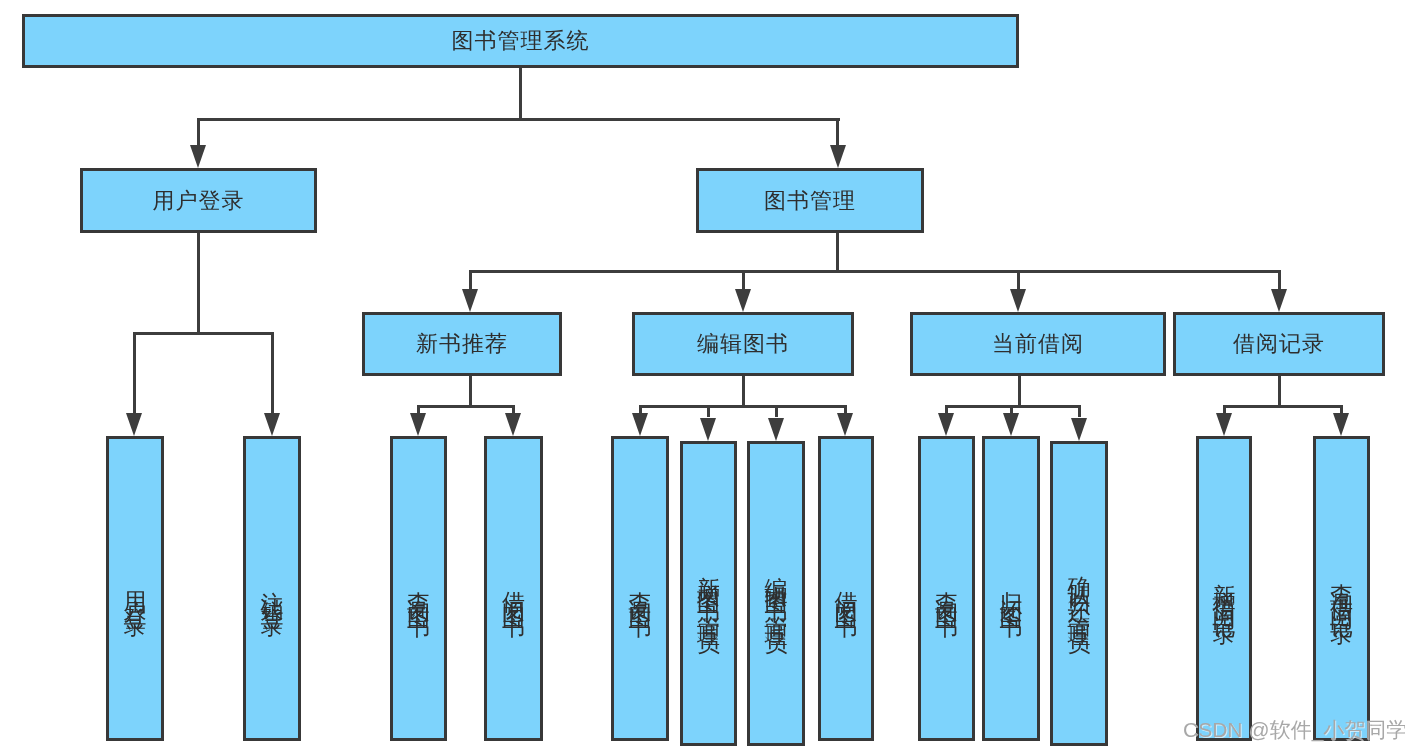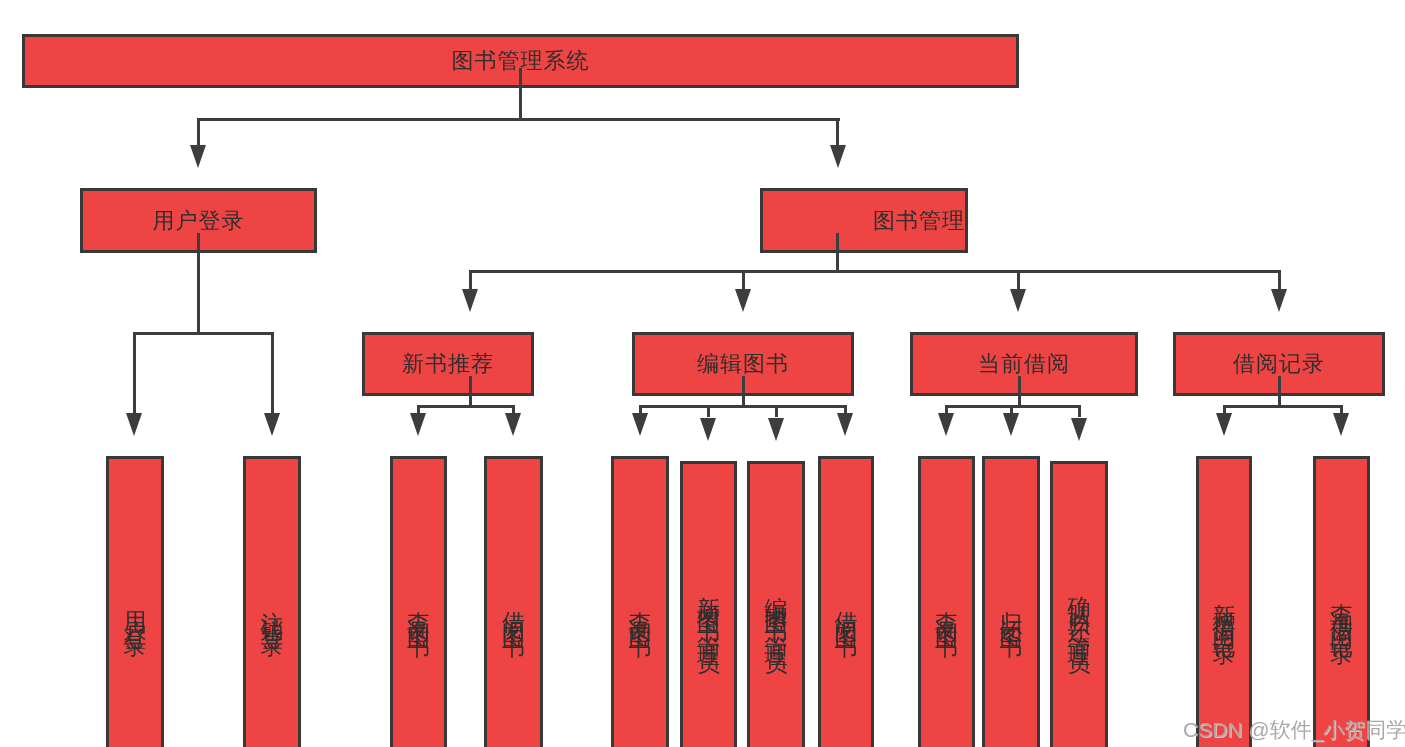--- a/index.html
+++ b/index.html
@@ -14,26 +14,25 @@
   #canvas{
     position:relative;
     width:1405px;height:747px;
     background:var(--background);
     overflow:hidden;
   }
   .node{
     position:absolute;
     box-sizing:border-box;
     border:3px solid var(--box_border);
-    background:#ef4444;
+    background:#7dd3fc;
     display:flex;align-items:center;justify-content:center;
     font-size:22px;
     color:var(--text);
     letter-spacing:1px;
-    margin-top:20px;
   }
   .leaf{
     font-size:23px;
   }
   .leaf .vtext{
     writing-mode:vertical-rl;
     text-orientation:mixed;
     letter-spacing:8px;
     line-height:1;
     white-space:nowrap;
@@ -70,21 +69,21 @@
   <div class="vline" style="left:519px;top:68px;height:52px;"></div>
   <div class="hline" style="left:197px;top:118px;width:643px;"></div>
   <div class="vline" style="left:197px;top:118px;height:29px;"></div>
   <div class="arrow" style="left:190px;top:145px;"></div>
   <div class="vline" style="left:836px;top:118px;height:29px;"></div>
   <div class="arrow" style="left:830px;top:145px;"></div>
 
   <div class="node" style="left:80px;top:168px;width:237px;height:65px;">
     <span>用户登录</span>
   </div>
-  <div class="node" style="left:760px;top:168px;width:208px;height:65px;justify-content:flex-end;">
+  <div class="node" style="left:696px;top:168px;width:228px;height:65px;">
     <span>图书管理</span>
   </div>
 
   <div class="vline" style="left:197px;top:233px;height:101px;"></div>
   <div class="hline" style="left:133px;top:332px;width:141px;"></div>
   <div class="vline" style="left:133px;top:332px;height:82px;"></div>
   <div class="arrow" style="left:126px;top:413px;"></div>
   <div class="vline" style="left:271px;top:332px;height:82px;"></div>
   <div class="arrow" style="left:264px;top:413px;"></div>
 
@@ -92,27 +91,27 @@
   <div class="hline" style="left:470px;top:270px;width:811px;"></div>
   <div class="vline" style="left:469px;top:270px;height:20px;"></div>
   <div class="arrow" style="left:462px;top:289px;"></div>
   <div class="vline" style="left:742px;top:270px;height:20px;"></div>
   <div class="arrow" style="left:735px;top:289px;"></div>
   <div class="vline" style="left:1017px;top:270px;height:20px;"></div>
   <div class="arrow" style="left:1010px;top:289px;"></div>
   <div class="vline" style="left:1278px;top:270px;height:20px;"></div>
   <div class="arrow" style="left:1271px;top:289px;"></div>
 
-  <div class="node" style="left:362px;top:312px;width:172px;height:64px;">
+  <div class="node" style="left:362px;top:312px;width:200px;height:64px;">
     <span>新书推荐</span>
   </div>
   <div class="node" style="left:632px;top:312px;width:222px;height:64px;">
     <span>编辑图书</span>
   </div>
-  <div class="node" style="left:910px;top:312px;width:228px;height:64px;">
+  <div class="node" style="left:910px;top:312px;width:256px;height:64px;">
     <span>当前借阅</span>
   </div>
   <div class="node" style="left:1173px;top:312px;width:212px;height:64px;">
     <span>借阅记录</span>
   </div>
 
   <div class="vline" style="left:469px;top:376px;height:31px;"></div>
   <div class="hline" style="left:417px;top:405px;width:98px;"></div>
   <div class="vline" style="left:417px;top:405px;height:10px;"></div>
   <div class="arrow" style="left:410px;top:413px;"></div>

